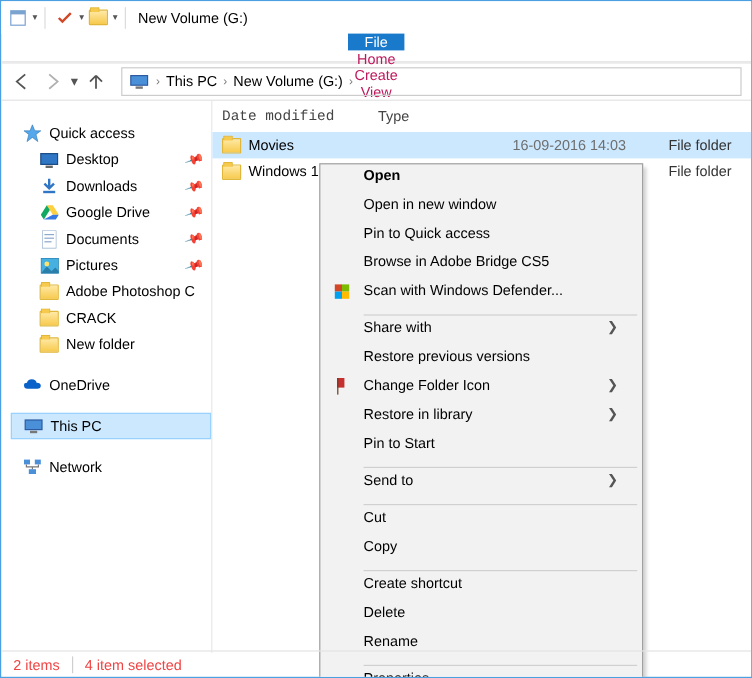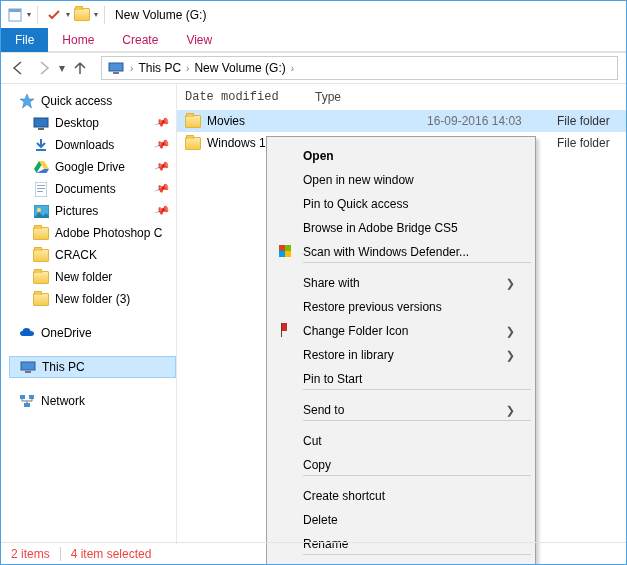--- a/index.html
+++ b/index.html
@@ -7,41 +7,41 @@
 
 
 .titlebar { height: 27px; display: flex; align-items: center; padding: 0 4px; background: #fff; }
 .titlebar .qat { display: flex; align-items: center; gap: 2px; }
 .titlebar .qat .btn { width: 20px; height: 22px; display: flex; align-items: center; justify-content: center; }
 .titlebar .chev { font-size: 8px; color: #555; }
 .titlebar .sep { width: 1px; height: 18px; background: #dcdcdc; margin: 0 4px; }
 .titlebar .title { margin-left: 6px; color: #000; }
 
 
-.ribbon { height: 24px; display: flex; align-items: center; border-bottom: 1px solid #e3e3e3; }
+.ribbon { height: 24px; display: flex; align-items: center; border-bottom: 1px solid #e3e3e3; flex-direction: column; }
 .ribbon .file { background: #1979ca; color: #fff; padding: 0 14px; height: 24px; display: flex; align-items: center; }
 .ribbon .tab { padding: 0 14px; height: 24px; display: flex; align-items: center; color: #be185d; }
 
 
 .navbar { height: 30px; display: flex; align-items: center; padding: 3px 6px; gap: 4px; }
 .navbtn { width: 22px; height: 22px; display: flex; align-items: center; justify-content: center; color: #555; }
 .navbtn.dis { color: #b0b0b0; }
 .address { flex: 1; height: 24px; border: 1px solid #ccc; display: flex; align-items: center; padding-left: 2px; margin-left: 6px; margin-right: 2px; }
 .address .pcicon { width: 16px; height: 16px; margin: 0 4px; }
 .address .seg { display: flex; align-items: center; padding: 0 3px; height: 100%; }
 .address .car { color: #7a7a7a; padding: 0 2px; font-size: 10px; }
 
 .hr { height: 1px; background: #e3e3e3; }
 
 
 .body { display: flex; height: calc(565px - 27px - 24px - 30px - 2px - 22px); }
 .tree { width: 176px; border-right: 1px solid #e8e8e8; padding: 6px 0 0 8px; overflow: hidden; }
 .tree .grp { margin-bottom: 12px; }
 .tree .item { display: flex; align-items: center; gap: 6px; height: 22px; padding-left: 4px; }
-.tree .item.l1 { padding-left: 10px; }
+.tree .item.l1 { padding-left: 10px; margin-top: 10px; }
 .tree .item.l2 { padding-left: 24px; }
 .tree .item.sel { background: #cce8ff; border: 1px solid #99d1ff; }
 .tree .pin { margin-left: auto; margin-right: 7px; color: #7a7a7a; font-size: 11px; transform: rotate(25deg); }
 .tree .ico { width: 16px; height: 16px; display: flex; align-items: center; justify-content: center; }
 
 .list { flex: 1; position: relative; }
 .cols { display: flex; height: 26px; align-items: center; color: #444; border-bottom: 1px solid #fff; }
 .cols .c { padding: 0 8px; }
 .cols .c.name { width: 250px; padding-left: 8px; }
 .cols .c.date { width: 130px; font-family: Liberation Mono, monospace; }
@@ -50,21 +50,21 @@
 .row { display: flex; height: 22px; align-items: center; }
 .row.sel { background: #cce8ff; }
 .row .cell.name { width: 250px; display: flex; align-items: center; gap: 6px; padding-left: 8px; }
 .row .cell.date { width: 130px; color: #6e6e6e; }
 .row .cell.type { flex: 1; color: #333; }
 .fld { width: 16px; height: 13px; background: linear-gradient(#ffe9a6,#f7ca4d); border: 1px solid #e0b73a; border-radius: 1px; position: relative; }
 .fld:before { content: ""; position: absolute; top: -3px; left: 0; width: 6px; height: 3px; background: #f7ca4d; border: 1px solid #e0b73a; border-bottom: none; border-radius: 1px 1px 0 0; }
 
 
 .ctx { position: absolute; left: 265px; top: 135px; width: 270px; background: #f2f2f2; border: 1px solid #a0a0a0; box-shadow: 3px 3px 3px rgba(0,0,0,0.18); padding: 2px; }
-.ctx .mi { display: flex; align-items: flex-end; height: 24px; padding-left: 34px; padding-right: 18px; position: relative; }
+.ctx .mi { display: flex; align-items: flex-start; height: 24px; padding-left: 34px; padding-right: 18px; position: relative; }
 .ctx .mi .lbl { color: #000; }
 .ctx .mi .sub { margin-left: auto; color: #555; font-size: 11px; }
 .ctx .mi .icn { position: absolute; left: 8px; width: 16px; height: 16px; display: flex; align-items: center; justify-content: center; }
 .ctx .msep { height: 1px; background: #d0d0d0; margin: 3px 2px 3px 34px; }
 
 
 .status { position: absolute; bottom: 0; left: 0; right: 0; height: 22px; border-top: 1px solid #e3e3e3; display: flex; align-items: center; gap: 4px; padding: 0 10px; color: #ef4444; }
 .status .vline { width: 1px; height: 14px; background: #cfcfcf; margin: 0 6px; }
 
 
@@ -216,26 +216,20 @@
             <span class="ico">
               <span class="fld"></span>
             </span>
             <span>CRACK</span>
           </div>
           <div class="item l2">
             <span class="ico">
               <span class="fld"></span>
             </span>
             <span>New folder</span>
-          </div>
-          <div class="item l2">
-            <span class="ico">
-              <span class="fld"></span>
-            </span>
-            <span>New folder (3)</span>
           </div>
         </div>
     </div>
     <div class="grp">
       <div class="item l1">
         <span class="ico">
             <svg width="16" height="12">
               <path d="M4 9 Q1 9 1 6 Q1 4 3.5 4 Q4 1 7.5 1 Q11 1 11.5 4 Q15 4 15 6.5 Q15 9 12 9 Z" fill="#0a61c9"></path>
             </svg>
           </span>

